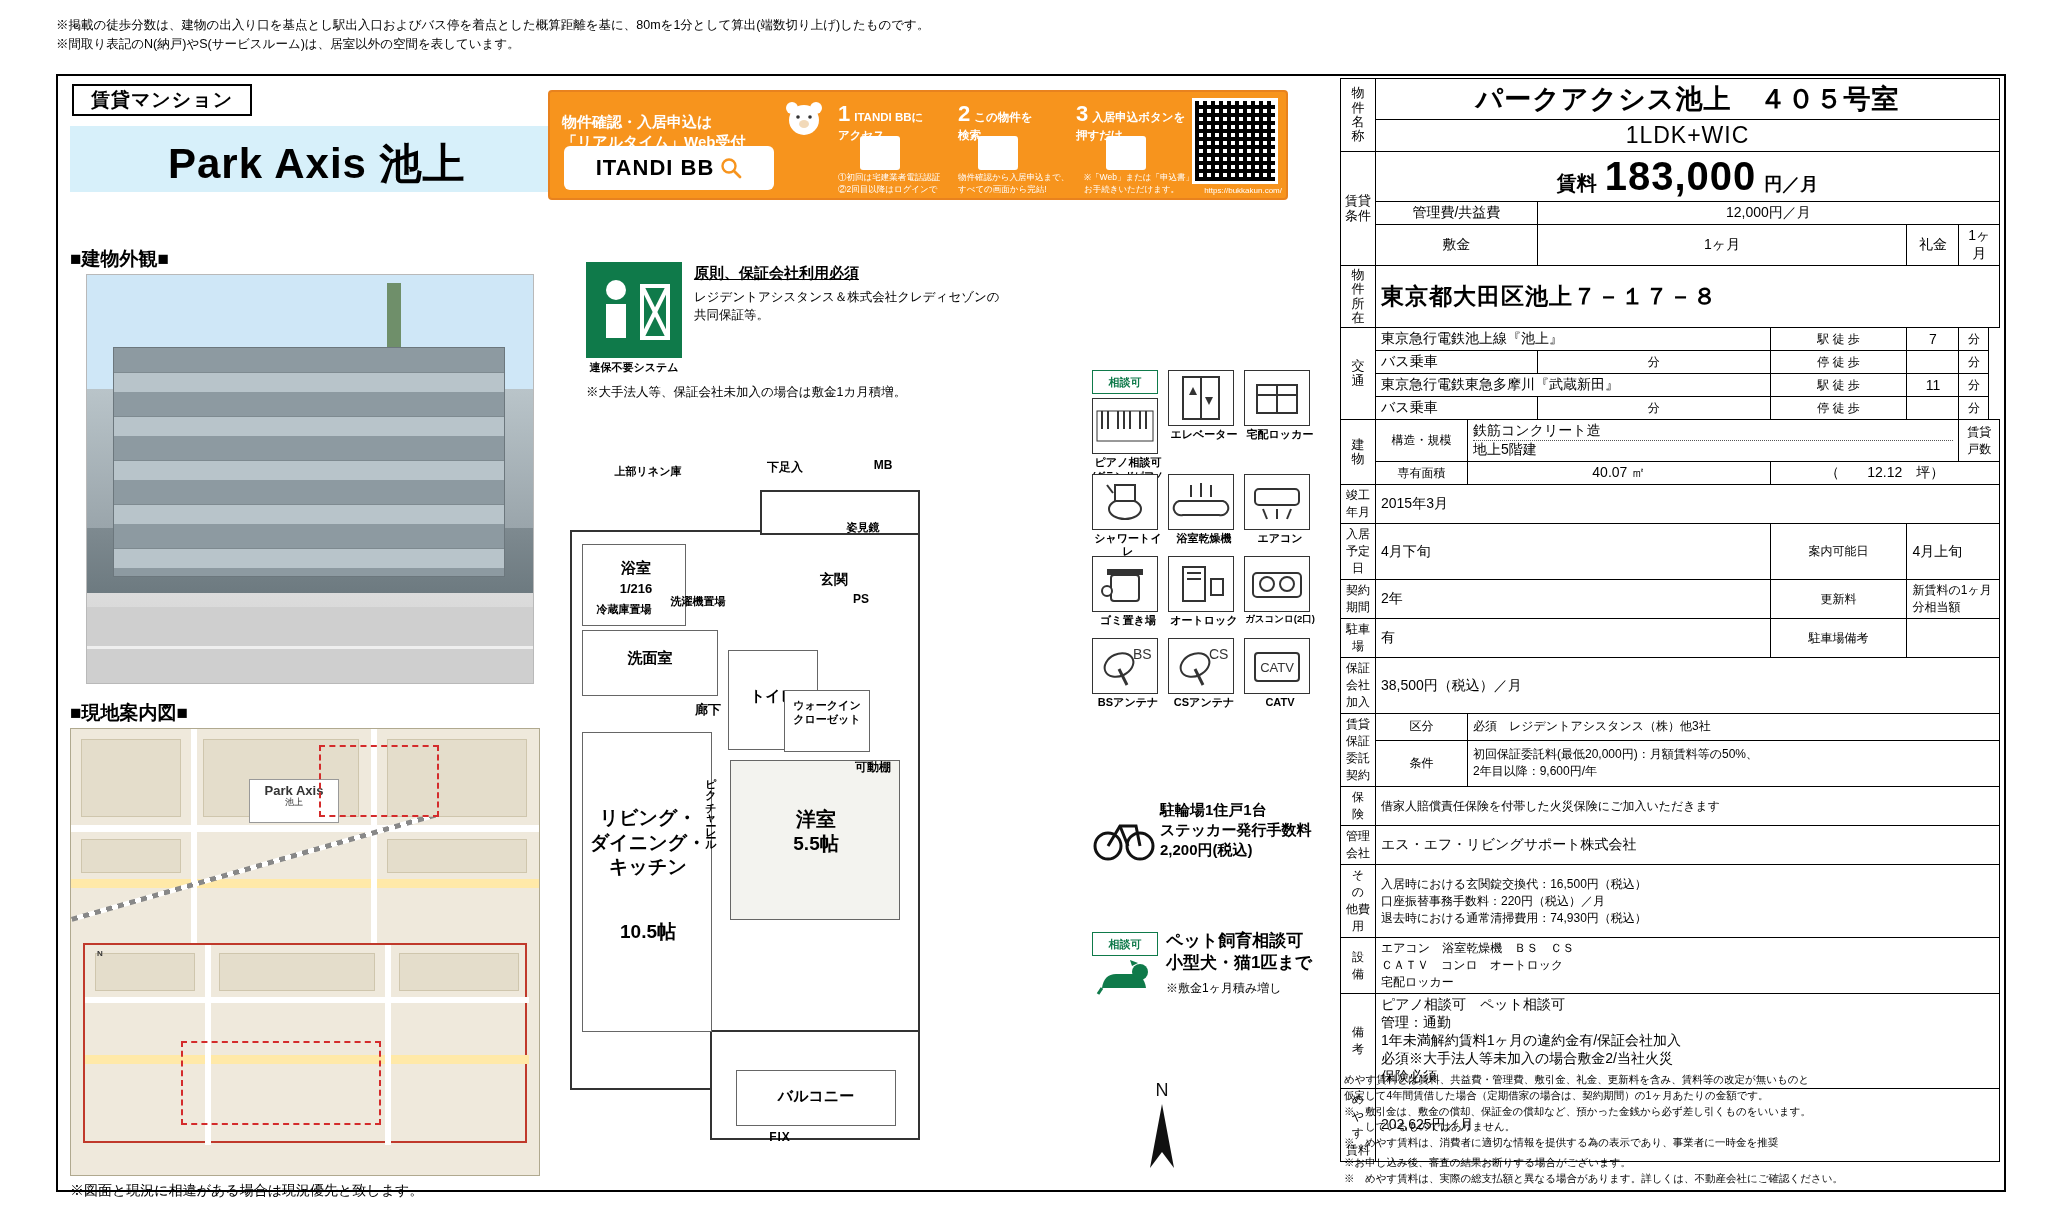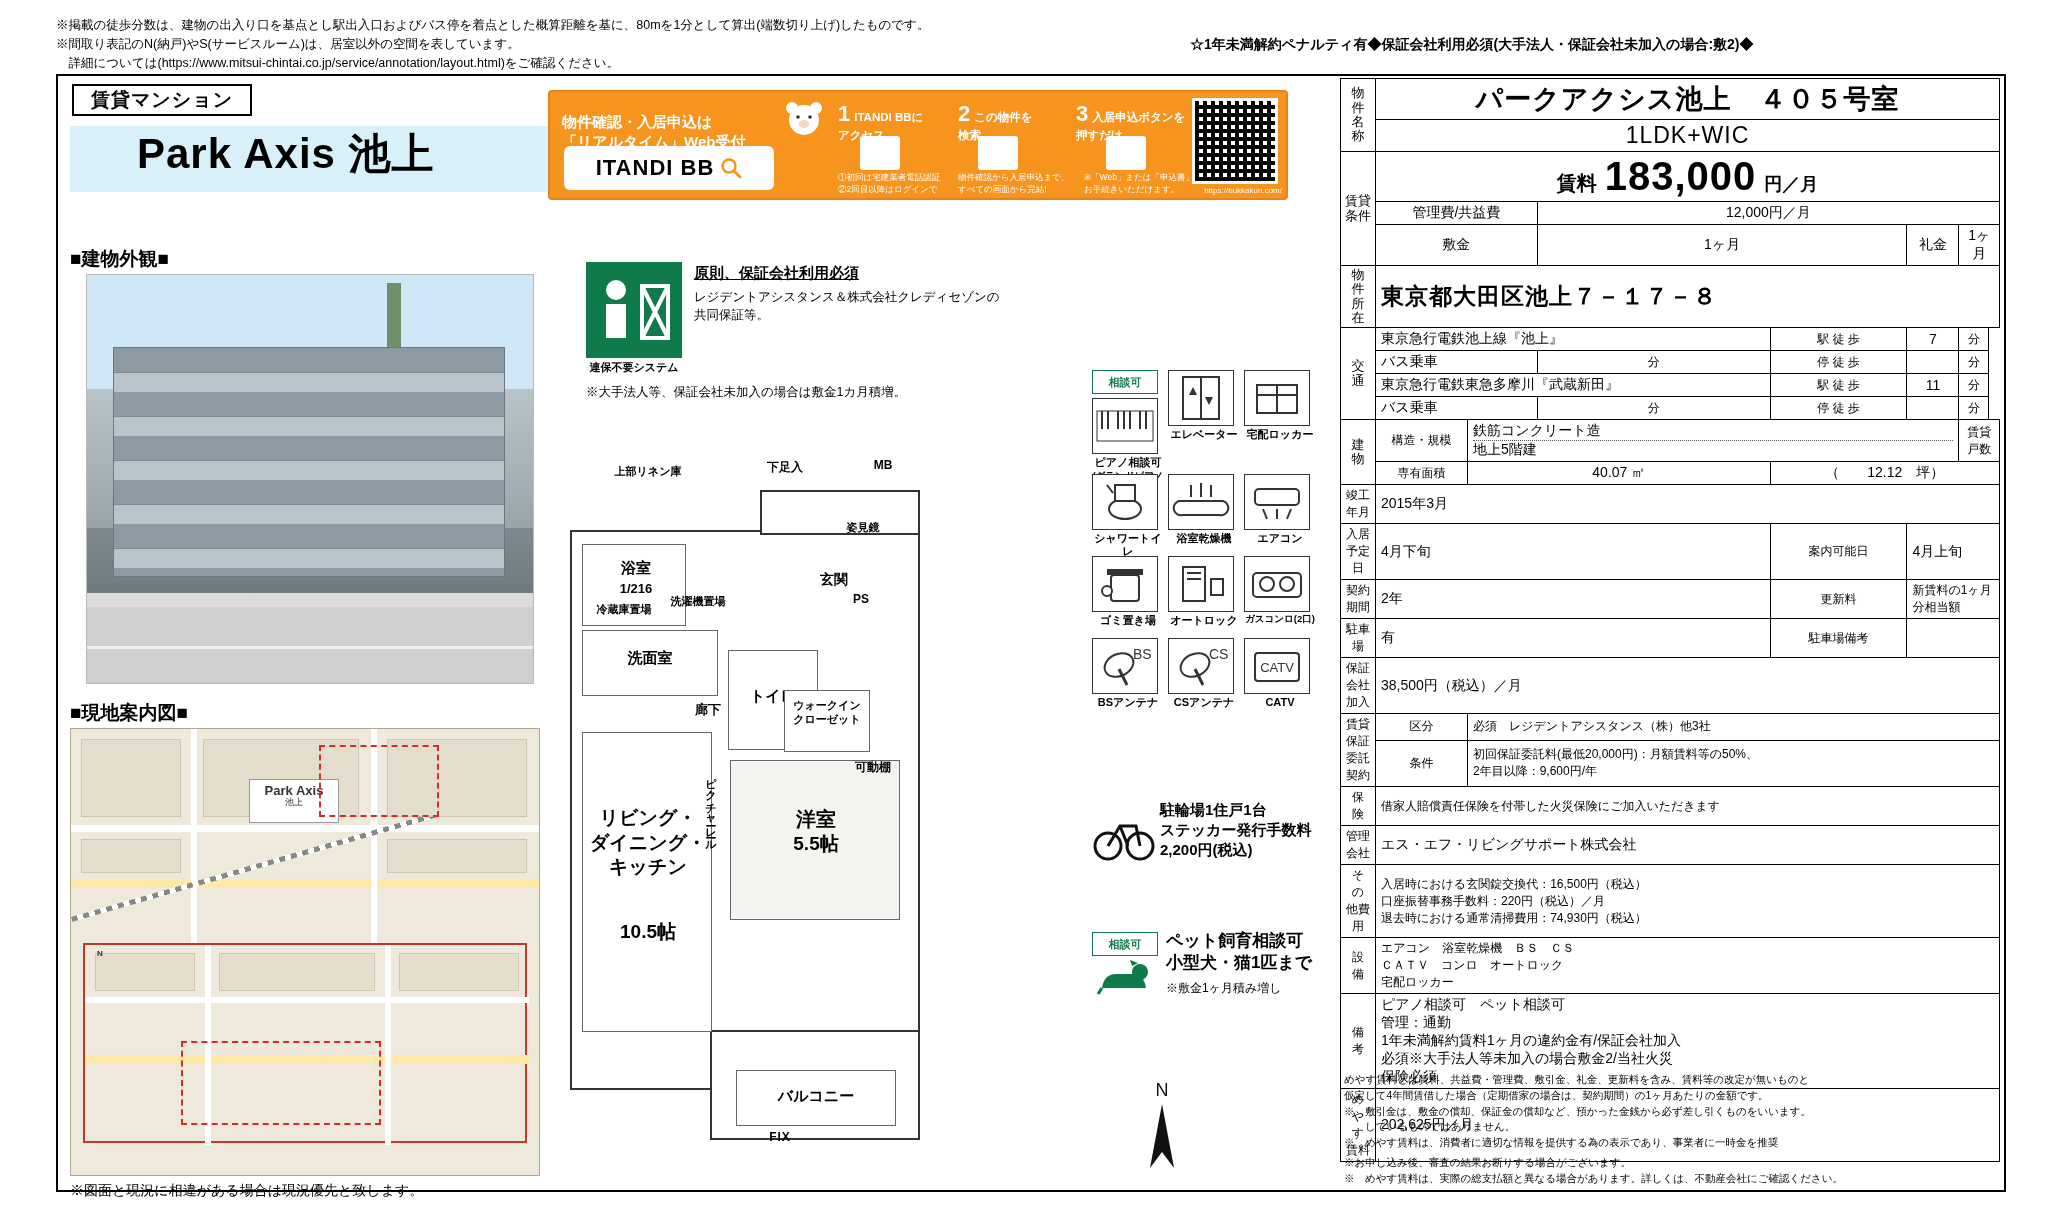--- a/index.html
+++ b/index.html
@@ -24,21 +24,21 @@
   .outer { position:absolute; left:56px; top:74px; width:1950px; height:1118px; border:2px solid #000; }
 
   
   .badge-rent {
     position:absolute; left:72px; top:84px; width:180px; height:32px;
     border:2px solid #000; display:flex; align-items:center; justify-content:center;
     font-size:19px; font-weight:bold; letter-spacing:1px;
   }
   .title-bar {
     position:absolute; left:70px; top:126px; width:478px; height:66px;
-    background:#d7f0fa; display:flex; align-items:flex-start; padding-left:67px;
+    background:#d7f0fa; display:flex; align-items:flex-end; padding-left:98px;
   }
   .title-bar span { font-size:42px; font-weight:bold; letter-spacing:1px; }
 
   .sec-label { font-size:19px; font-weight:bold; }
   .exterior-label { position:absolute; left:70px; top:246px; }
   .photo {
     position:absolute; left:86px; top:274px; width:448px; height:410px;
     background: linear-gradient(#cfe7f7 0%, #cfe7f7 28%, #b9c4c9 28%, #9aa5ab 62%, #7e8a90 62%, #6d7a80 78%, #dcdcdc 78%, #d0d0d0 100%);
     border:1px solid #b9b9b9; overflow:hidden;
   }
@@ -136,23 +136,21 @@
   svg { display:block; }
 </style>
 </head>
 <body>
 
 <div class="page">
 
   <div class="topnotes">
     <div>※掲載の徒歩分数は、建物の出入り口を基点とし駅出入口およびバス停を着点とした概算距離を基に、80mを1分として算出(端数切り上げ)したものです。</div>
     <div>※間取り表記のN(納戸)やS(サービスルーム)は、居室以外の空間を表しています。</div>
-    <div>　詳細については(https://www.mitsui-chintai.co.jp/service/annotation/layout.html)をご確認ください。</div>
-  </div>
-  <div class="penalty">☆1年未満解約ペナルティ有◆保証会社利用必須(大手法人・保証会社未加入の場合:敷2)◆</div>
+  </div>
 
   <div class="outer"></div>
 
   <div class="badge-rent">賃貸マンション</div>
   <div class="title-bar">
     <span>Park Axis 池上</span>
   </div>
 
   <div class="sec-label exterior-label">■建物外観■</div>
 

